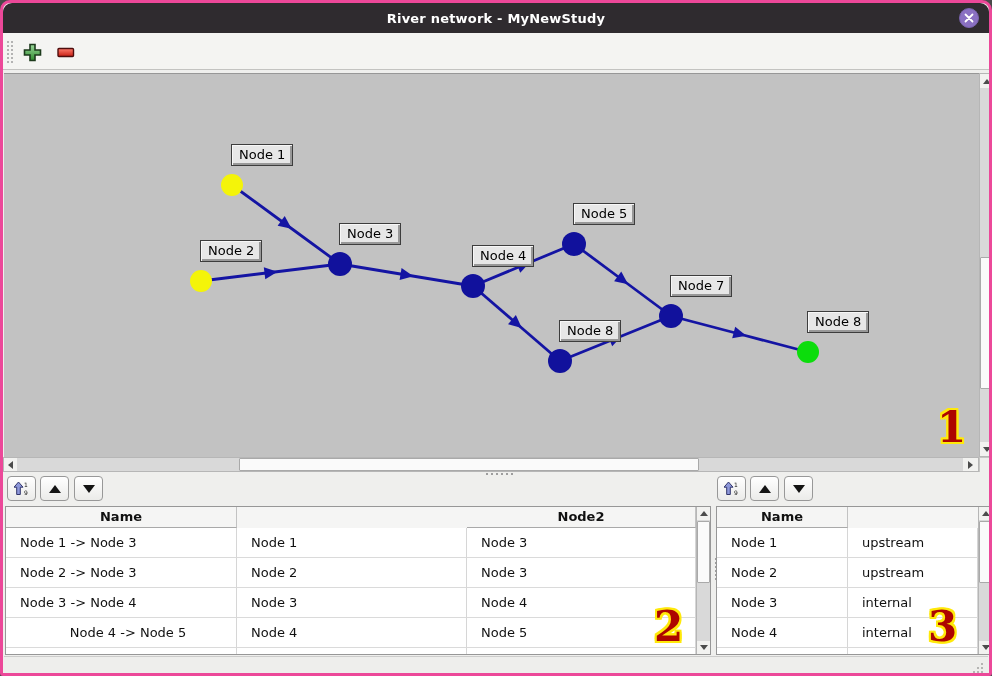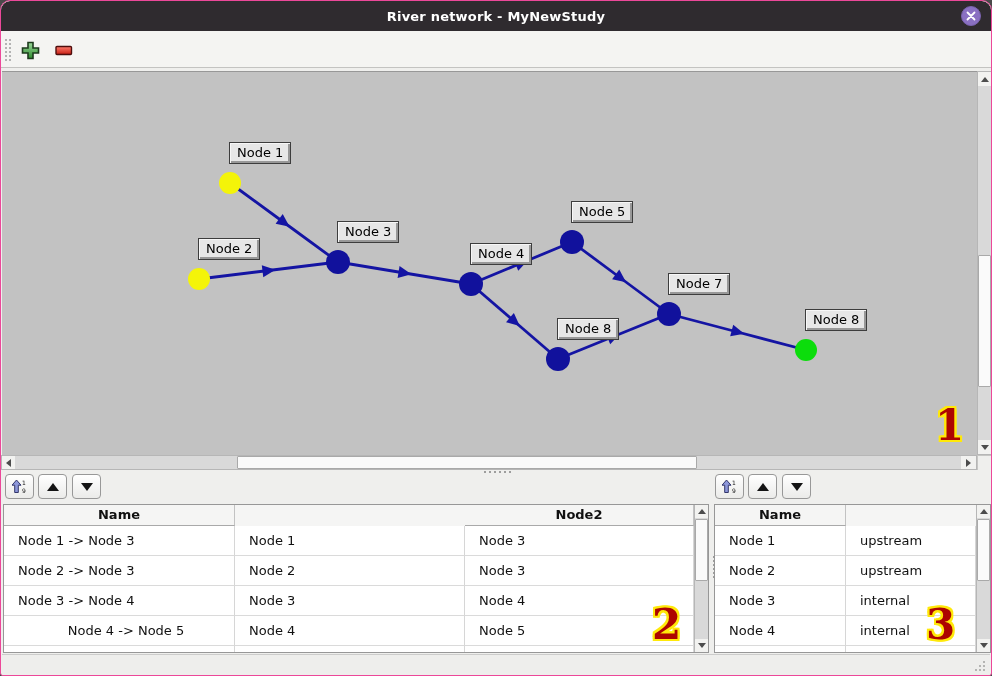--- a/index.html
+++ b/index.html
@@ -1,19 +1,19 @@
 <!DOCTYPE html>
 <html><head>
 <meta charset="utf-8">
 <style>
   html,body{margin:0;padding:0;background:#4a4a4a;}
   *{box-sizing:border-box;}
   .window{
     position:relative;width:992px;height:676px;
-    background:#efefed;border:1px solid #ec4899;
+    background:#efefed;border:3px solid #ec4899;
     border-radius:10px 10px 3px 3px;overflow:hidden;
     font-family:"DejaVu Sans","Liberation Sans",sans-serif;
     -webkit-font-smoothing:antialiased;
   }
   
   .titlebar{position:absolute;left:0;top:0;right:0;height:30px;background:#2f2b2f;
     border-radius:9px 9px 0 0;display:flex;align-items:center;justify-content:center;}
   .titlebar .title{color:#ffffff;font-size:13px;font-weight:bold;letter-spacing:.2px;}
   .close-btn{position:absolute;right:10px;top:5px;width:20px;height:20px;border-radius:50%;
     background:#8a70c2;border:1px solid #7a63ae;display:flex;align-items:center;justify-content:center;cursor:default;}

